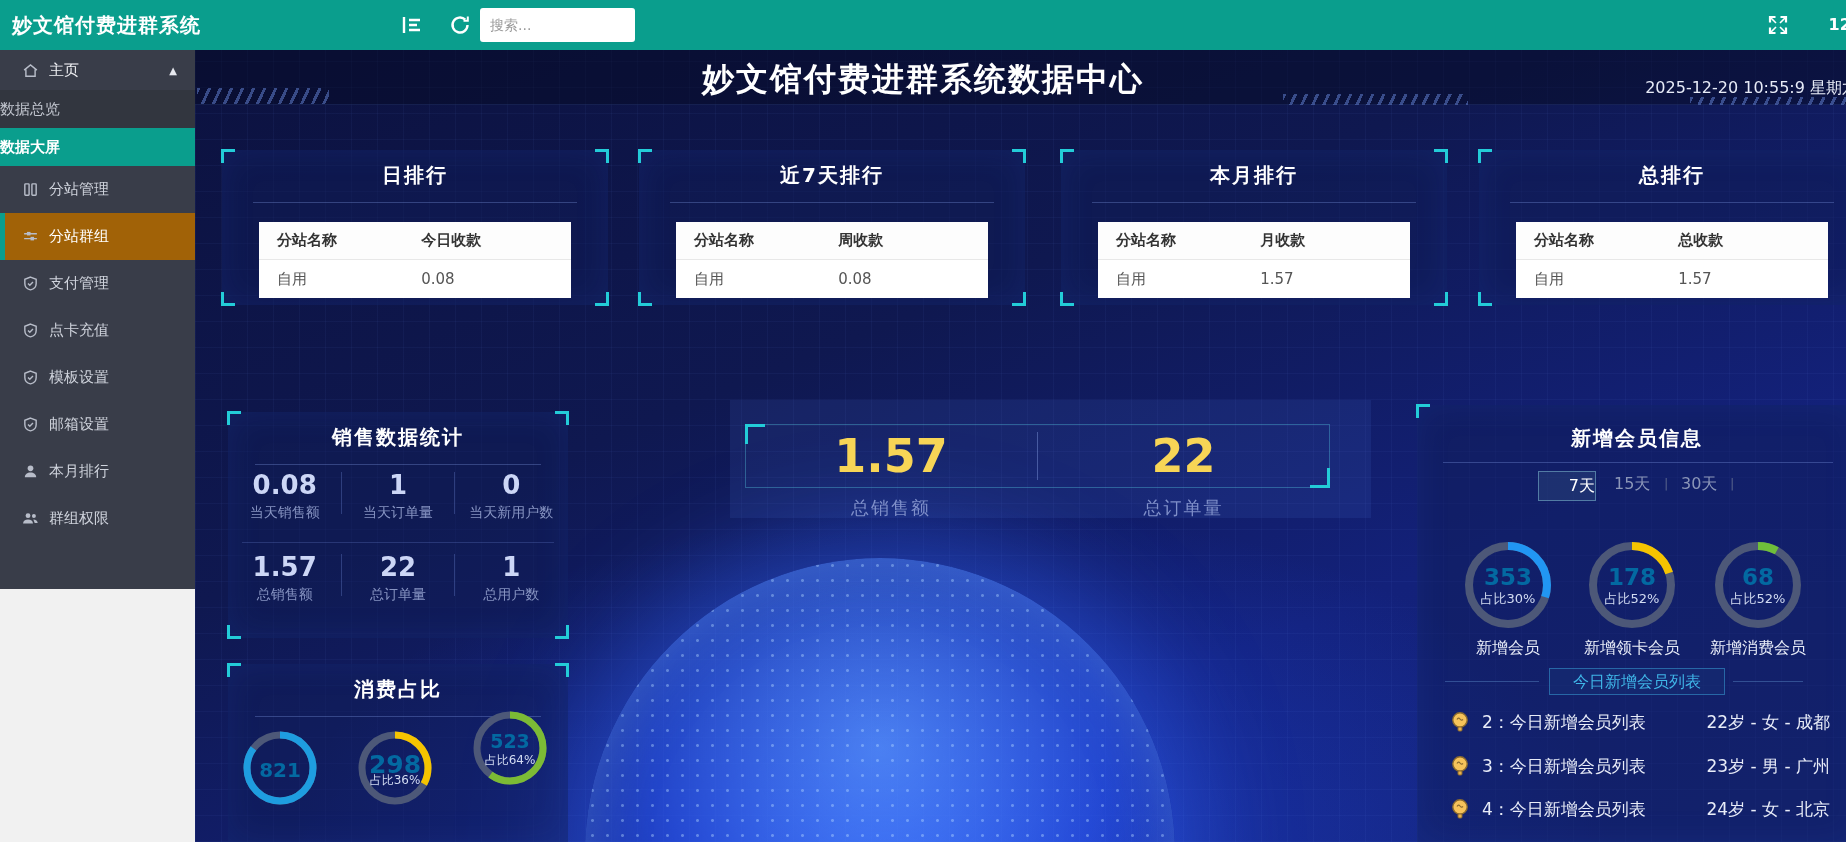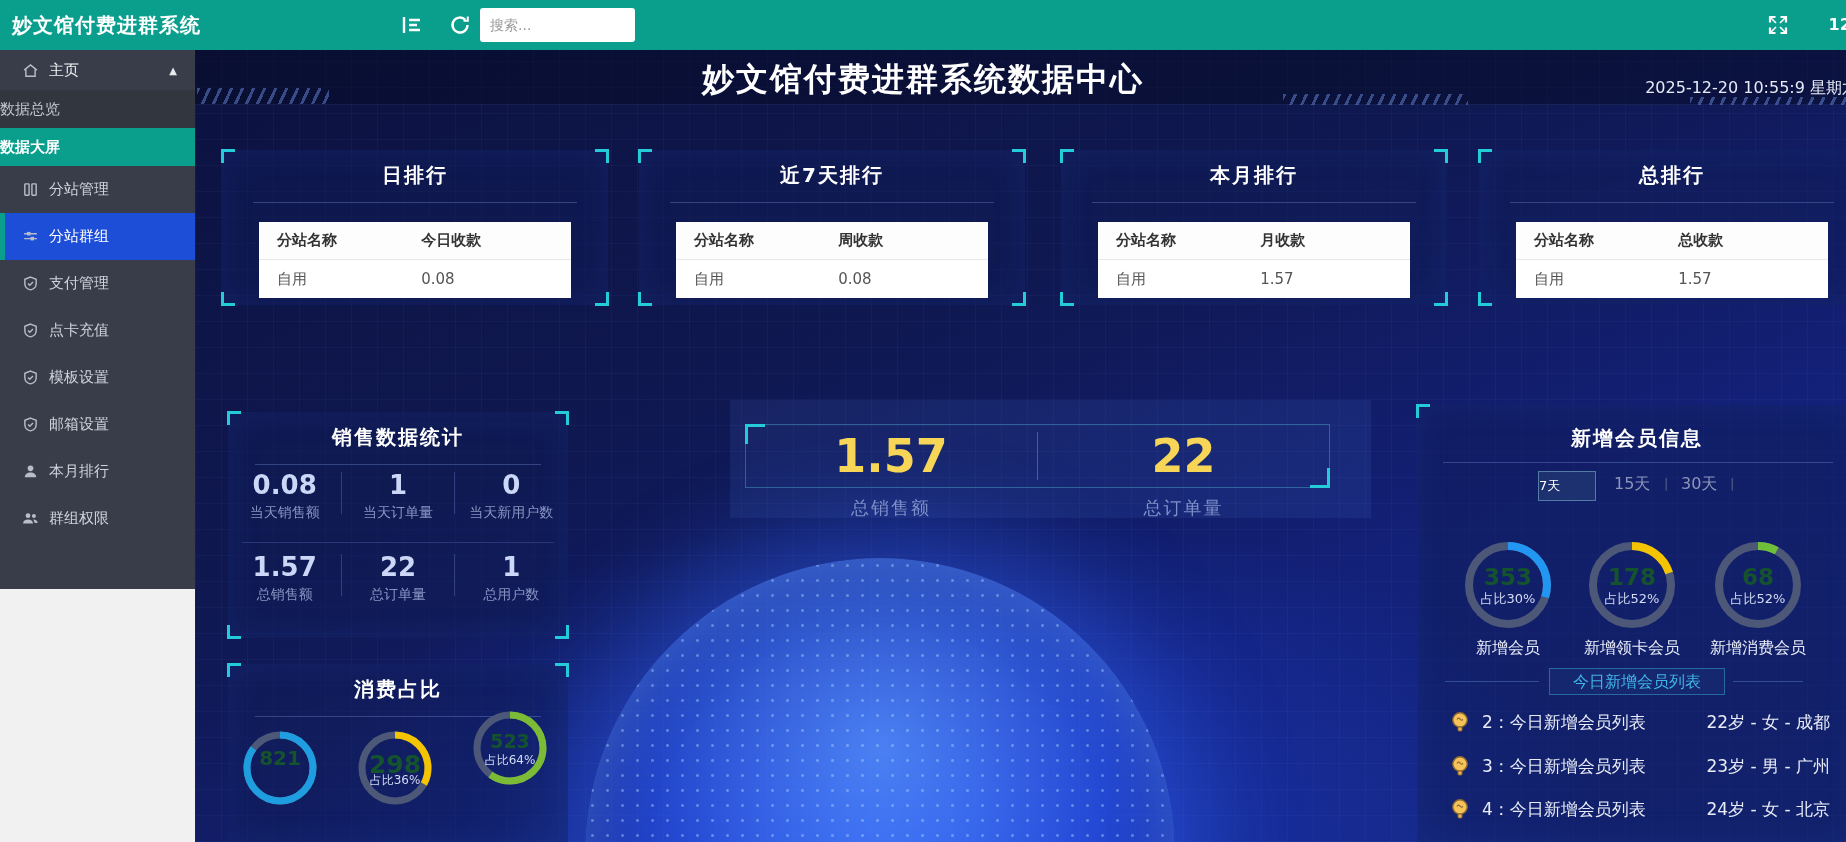--- a/index.html
+++ b/index.html
@@ -14,21 +14,21 @@
   .tb-search::placeholder{color:#9a9a9a;}
   .tb-user{position:absolute;right:-16px;top:0;height:50px;line-height:50px;color:#fff;font-size:16px;font-weight:bold;}
 
   
   .sidebar{position:absolute;left:0;top:50px;width:195px;height:539px;background:#393d49;z-index:20;}
   .side-item{position:relative;display:flex;align-items:center;height:47px;padding-left:22px;color:#cfd3dc;font-size:15px;cursor:pointer;}
   .side-item .s-icon{width:17px;height:17px;margin-right:10px;display:inline-flex;color:#b8bdc9;}
   .side-item.main-first{height:40px;color:#f0f1f4;}
   .side-sub{display:flex;align-items:center;height:38px;color:#c2c6cf;font-size:15px;background:#32363f;cursor:pointer;}
   .side-sub.active{background:#0a9e8d;color:#fff;font-weight:bold;}
-  .side-item.selected{background:#1d4ed8;color:#fff;border-left:5px solid #0a9e8d;padding-left:17px;}
+  .side-item.selected{background:#a16207;color:#fff;border-left:5px solid #0a9e8d;padding-left:17px;}
   .side-arrow{position:absolute;right:18px;font-size:10px;color:#e6e8ee;}
   .side-footer{position:absolute;left:0;top:589px;width:195px;height:253px;background:#f1f1f1;}
 
   
   .main{position:absolute;left:195px;top:50px;width:1651px;height:792px;overflow:hidden;
     background:
       radial-gradient(circle 430px at 42% 106%, rgba(45,95,255,.85), rgba(32,65,225,.45) 45%, rgba(20,40,160,0) 72%),
       radial-gradient(ellipse 980px 520px at 46% 102%, rgba(32,72,235,.50), rgba(16,28,110,0) 68%),
       linear-gradient(158deg,#0c1240 0%,#0f1850 38%,#13217a 70%,#15267e 100%);}
   .main:before{content:"";position:absolute;inset:0;
@@ -81,25 +81,25 @@
   .tot-num{position:absolute;top:428px;height:56px;line-height:56px;text-align:center;font-size:46px;font-weight:bold;color:#f7d556;}
   .tot-lab{position:absolute;top:496px;text-align:center;font-size:18px;color:#7f8fc9;letter-spacing:2px;}
   .tot-sep{position:absolute;left:1037px;top:432px;width:1px;height:48px;background:rgba(160,190,255,.35);}
 
   
   .donut{position:absolute;}
   .donut svg{position:absolute;inset:0;}
   .donut circle{fill:none;}
   .donut .track{stroke:#4d5878;}
   .donut .arc{stroke:#2196f3;}
-  .donut-num{position:absolute;left:0;right:0;text-align:center;color:#14532d;font-weight:bold;}
+  .donut-num{position:absolute;left:0;right:0;text-align:center;color:#0369a1;font-weight:bold;}
   .donut-ratio{position:absolute;left:0;right:0;text-align:center;color:#d3dcf2;}
 
   
-  .tab-active{position:absolute;left:1538px;top:471px;width:58px;height:30px;line-height:28px;text-align:left;color:#fff;font-size:13px;border:1px solid rgba(126,186,208,.55);background:rgba(52,84,130,.35);cursor:pointer;z-index:6;}
+  .tab-active{position:absolute;left:1538px;top:471px;width:58px;height:30px;line-height:28px;text-align:right;color:#fff;font-size:16px;border:1px solid rgba(126,186,208,.55);background:rgba(52,84,130,.35);cursor:pointer;z-index:6;}
   .tab-plain{position:absolute;top:474px;color:#8b96b8;font-size:16px;cursor:pointer;z-index:6;}
   .tab-pipe{position:absolute;top:476px;color:#55608a;font-size:13px;z-index:6;}
   .donut-label{position:absolute;top:638px;width:140px;text-align:center;color:#e8ecf8;font-size:16px;z-index:6;}
   .mem-btn{position:absolute;left:1549px;top:668px;width:176px;height:27px;line-height:25px;text-align:center;color:#3fb6e8;font-size:16px;border:1px solid rgba(63,182,232,.45);background:rgba(25,55,120,.35);cursor:pointer;z-index:6;}
   .btn-line{position:absolute;top:681px;height:1px;background:rgba(100,150,210,.40);z-index:6;}
   .mem-row{position:absolute;left:1448px;width:392px;height:30px;display:flex;align-items:center;z-index:6;}
   .mem-text{color:#e8ecf8;font-size:17px;margin-left:10px;}
   .mem-detail{margin-left:auto;color:#e8ecf8;font-size:17px;padding-right:10px;}
   .bulb{width:24px;height:24px;flex:0 0 24px;}
 </style>
@@ -239,21 +239,21 @@
     <i class="corner tl"></i>
       <i class="corner tr"></i>
     <div class="panel-title">消费占比</div>
     <div class="panel-divider"></div>
   </div>
   <div class="donut" style="left:240px;top:728px;width:80px;height:80px;">
     <svg viewBox="0 0 80 80">
         <circle class="track" cx="40" cy="40" r="33" stroke-width="7"></circle>
         <circle class="arc" cx="40" cy="40" r="33" stroke-width="7" transform="rotate(-90 40 40)" stroke-dasharray="176.24334786638738 207.34511513692635" style="stroke: rgb(30, 157, 224);"></circle>
       </svg>
-    <div class="donut-num" style="top:18px;font-size:20px;">821</div>
+    <div class="donut-num" style="top:30px;font-size:20px;">821</div>
   </div>
   <div class="donut" style="left:355px;top:728px;width:80px;height:80px;">
     <svg viewBox="0 0 80 80">
         <circle class="track" cx="40" cy="40" r="33" stroke-width="7"></circle>
         <circle class="arc" cx="40" cy="40" r="33" stroke-width="7" transform="rotate(-90 40 40)" stroke-dasharray="68.4238879951857 207.34511513692635" style="stroke: rgb(245, 196, 0);"></circle>
       </svg>
     <div class="donut-num" style="top:22px;font-size:25px;">298</div>
     <div class="donut-ratio" style="top:44px;font-size:12px;">占比36%</div>
   </div>
   <div class="donut" style="left:470px;top:708px;width:80px;height:80px;">

